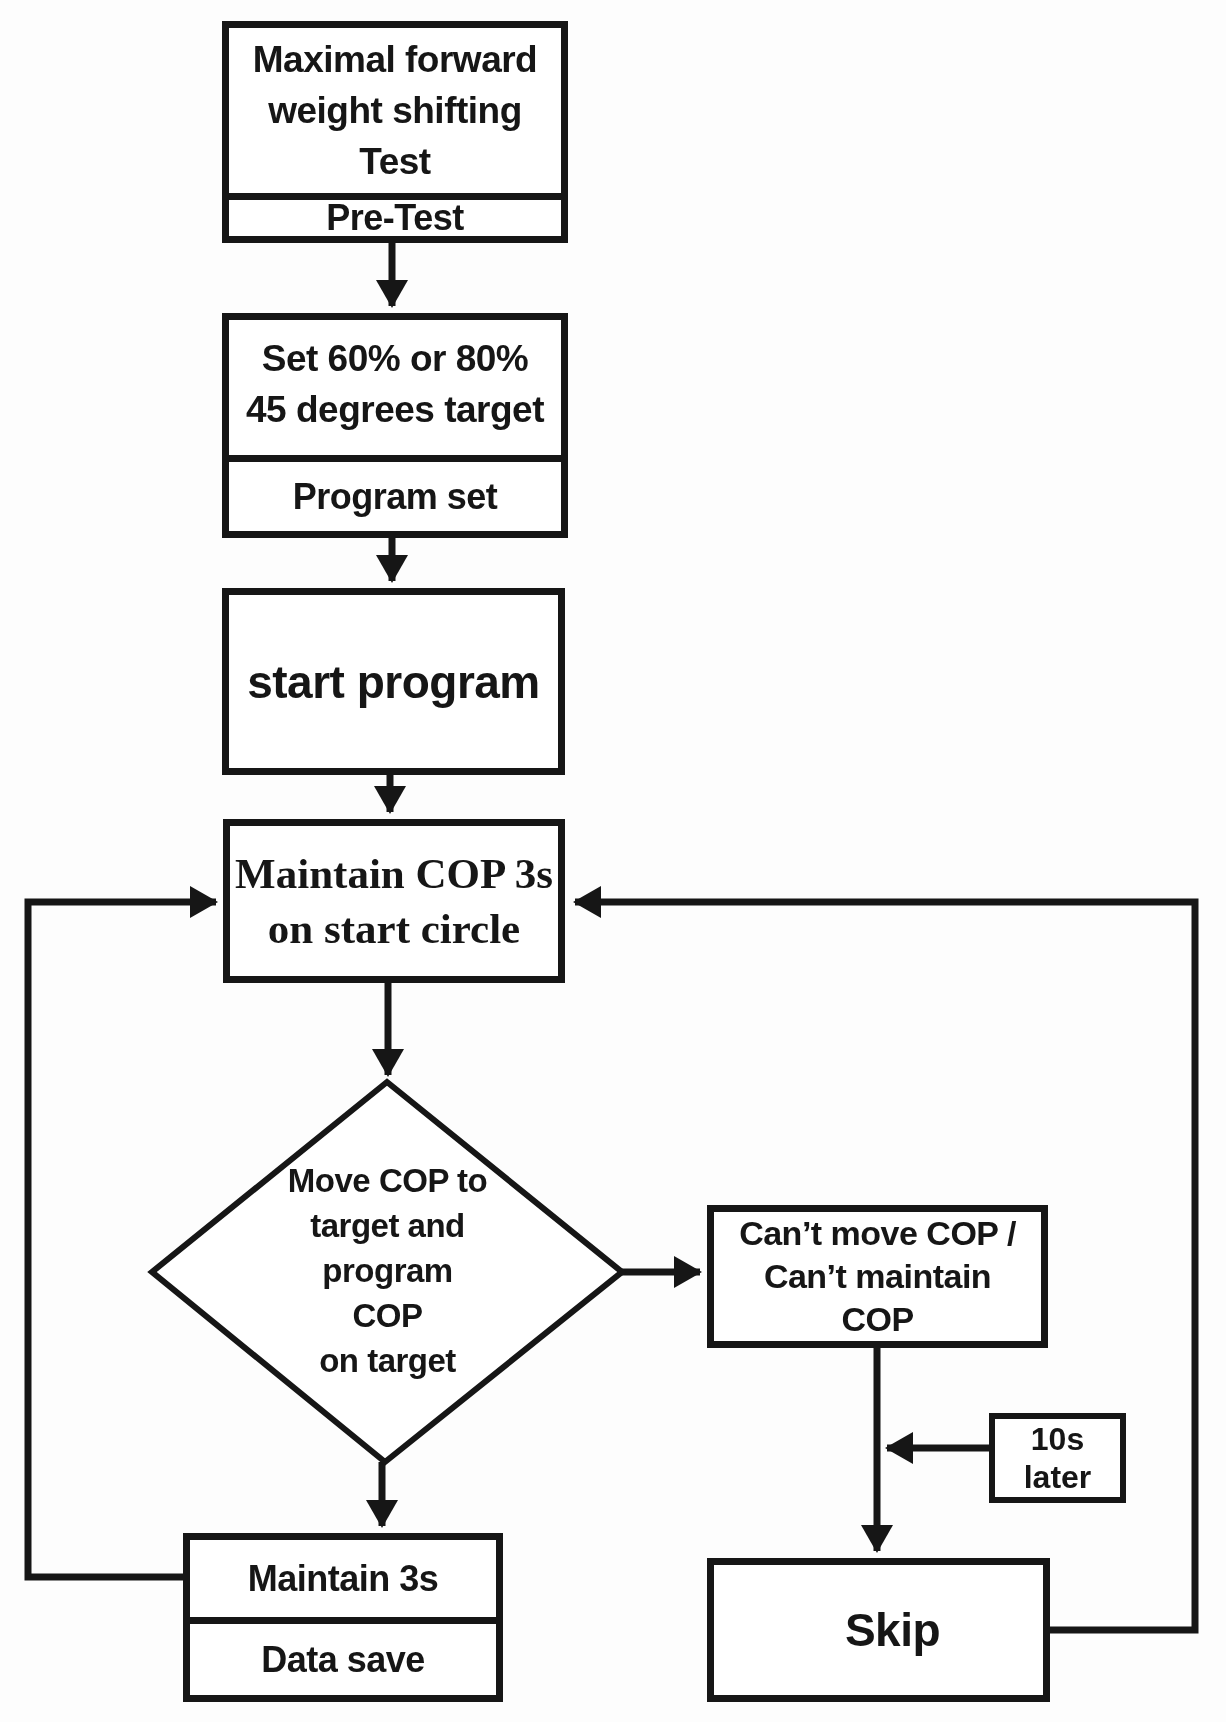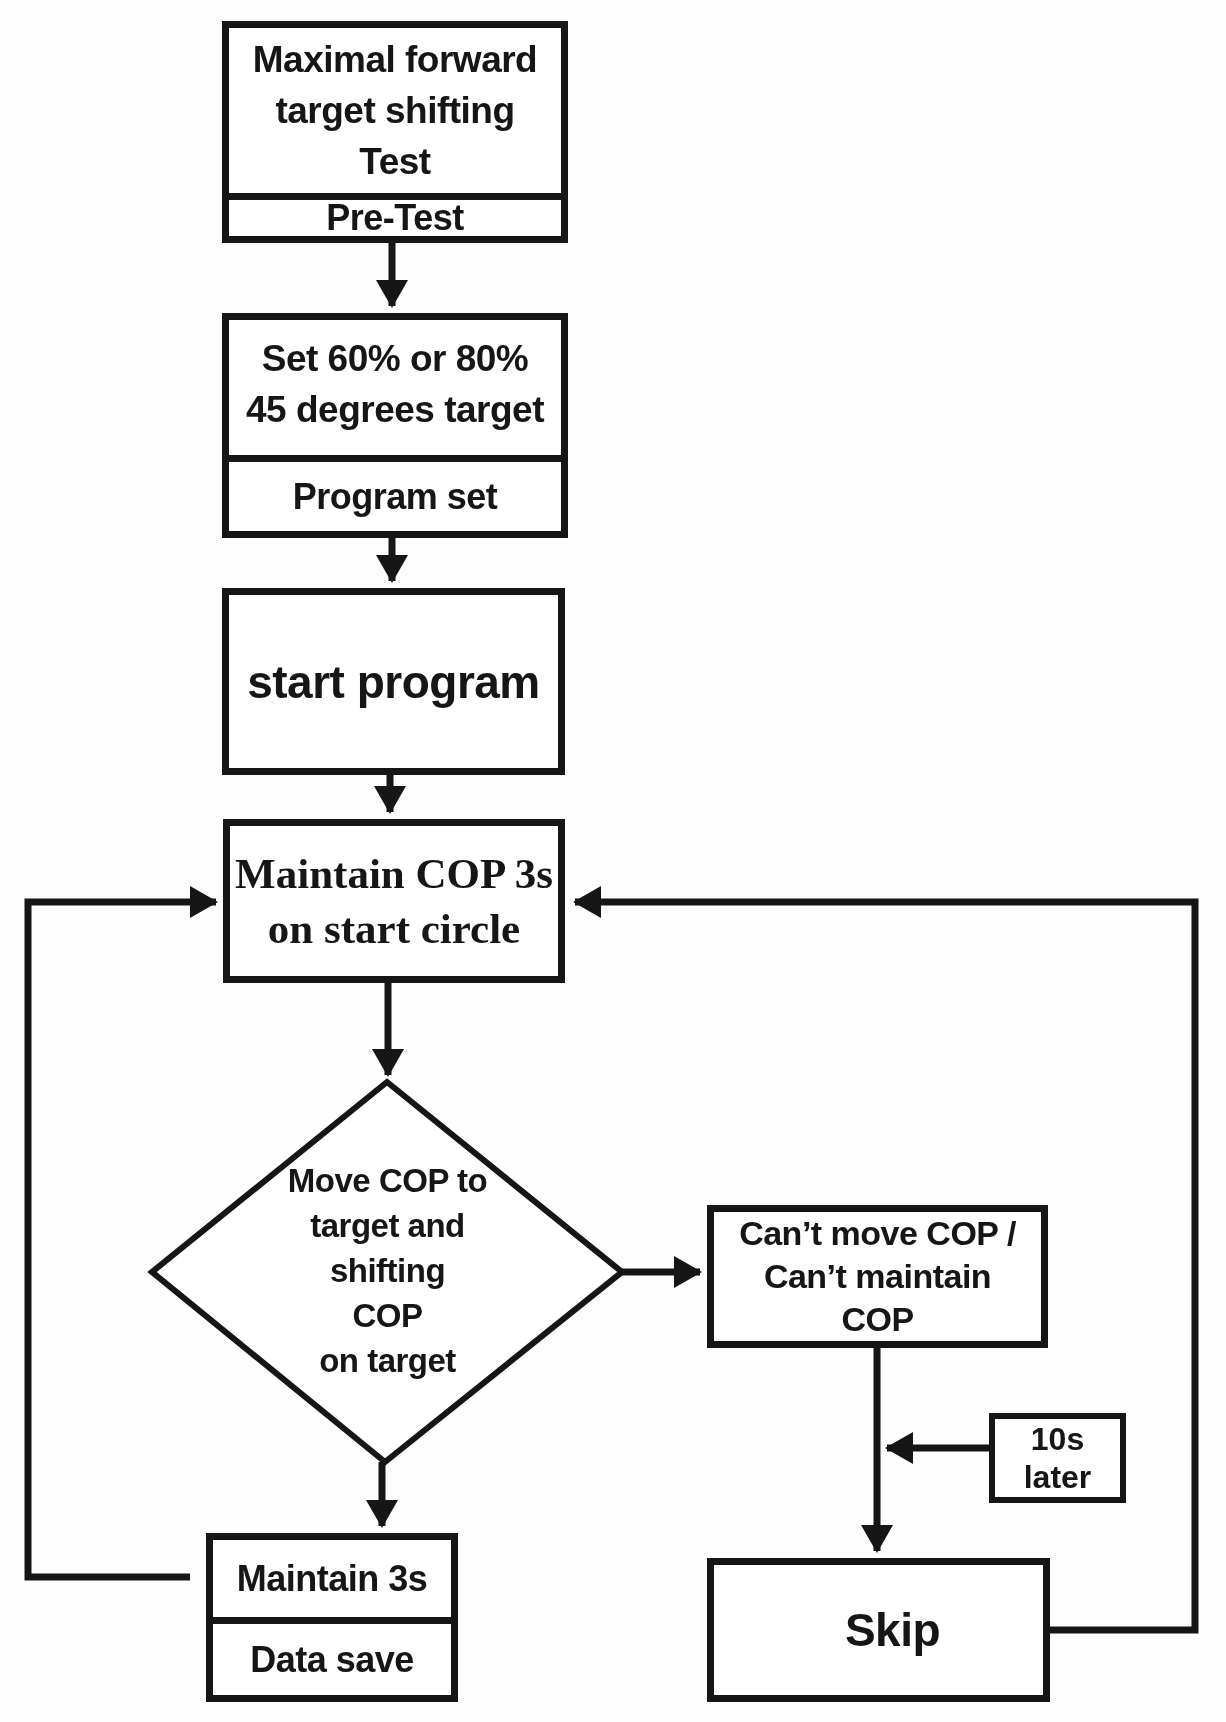--- a/index.html
+++ b/index.html
@@ -67,21 +67,21 @@
       <path d="M992,1448 L887,1448" marker-end="url(#arr)"></path>
       <path d="M1046,1630 L1195,1630 L1195,902 L575,902" marker-end="url(#arr)"></path>
       <path d="M190,1577 L28,1577 L28,902 L216,902" marker-end="url(#arr)"></path>
       <polygon points="387,1082 622,1272 385,1462 152,1272" fill="#fff" stroke-width="6"></polygon>
     </g>
   </svg>
 
   <div class="box" style="left:222px;top:21px;width:346px;height:222px;">
     <div class="sec t-title" style="height:188px;">
       <span class="ln">Maximal forward</span>
-      <span class="ln">target shifting</span>
+      <span class="ln">weight shifting</span>
       <span class="ln">Test</span>
     </div>
     <div class="sec t-label divider" style="flex:1;">
       <span class="ln">Pre-Test</span>
     </div>
   </div>
 
   <div class="box" style="left:222px;top:313px;width:346px;height:225px;">
     <div class="sec t-title" style="height:127px;">
       <span class="ln">Set 60% or 80%</span>
@@ -101,21 +101,21 @@
   <div class="box" style="left:223px;top:819px;width:342px;height:164px;">
     <div class="sec t-serif" style="flex:1;">
       <span class="ln">Maintain COP 3s</span>
       <span class="ln">on start circle</span>
     </div>
   </div>
 
   <div class="diamond-text">
     <span class="ln">Move COP to</span>
     <span class="ln">target and</span>
-    <span class="ln">shifting</span>
+    <span class="ln">program</span>
     <span class="ln">COP</span>
     <span class="ln">on target</span>
   </div>
 
   <div class="box" style="left:707px;top:1205px;width:341px;height:143px;">
     <div class="sec t-small" style="flex:1;">
       <span class="ln">Can’t move COP /</span>
       <span class="ln">Can’t maintain</span>
       <span class="ln">COP</span>
     </div>
@@ -127,21 +127,21 @@
       <span class="ln">later</span>
     </div>
   </div>
 
   <div class="box" style="left:707px;top:1558px;width:343px;height:144px;">
     <div class="sec t-big" style="flex:1;padding-left:28px;">
       <span class="ln">Skip</span>
     </div>
   </div>
 
-  <div class="box" style="left:183px;top:1533px;width:252px;height:169px;margin-left:23px;">
+  <div class="box" style="left:183px;top:1533px;width:320px;height:169px;">
     <div class="sec t-label" style="height:77px;">
       <span class="ln">Maintain 3s</span>
     </div>
     <div class="sec t-label divider" style="flex:1;">
       <span class="ln">Data save</span>
     </div>
   </div>
 
 </div>
 

